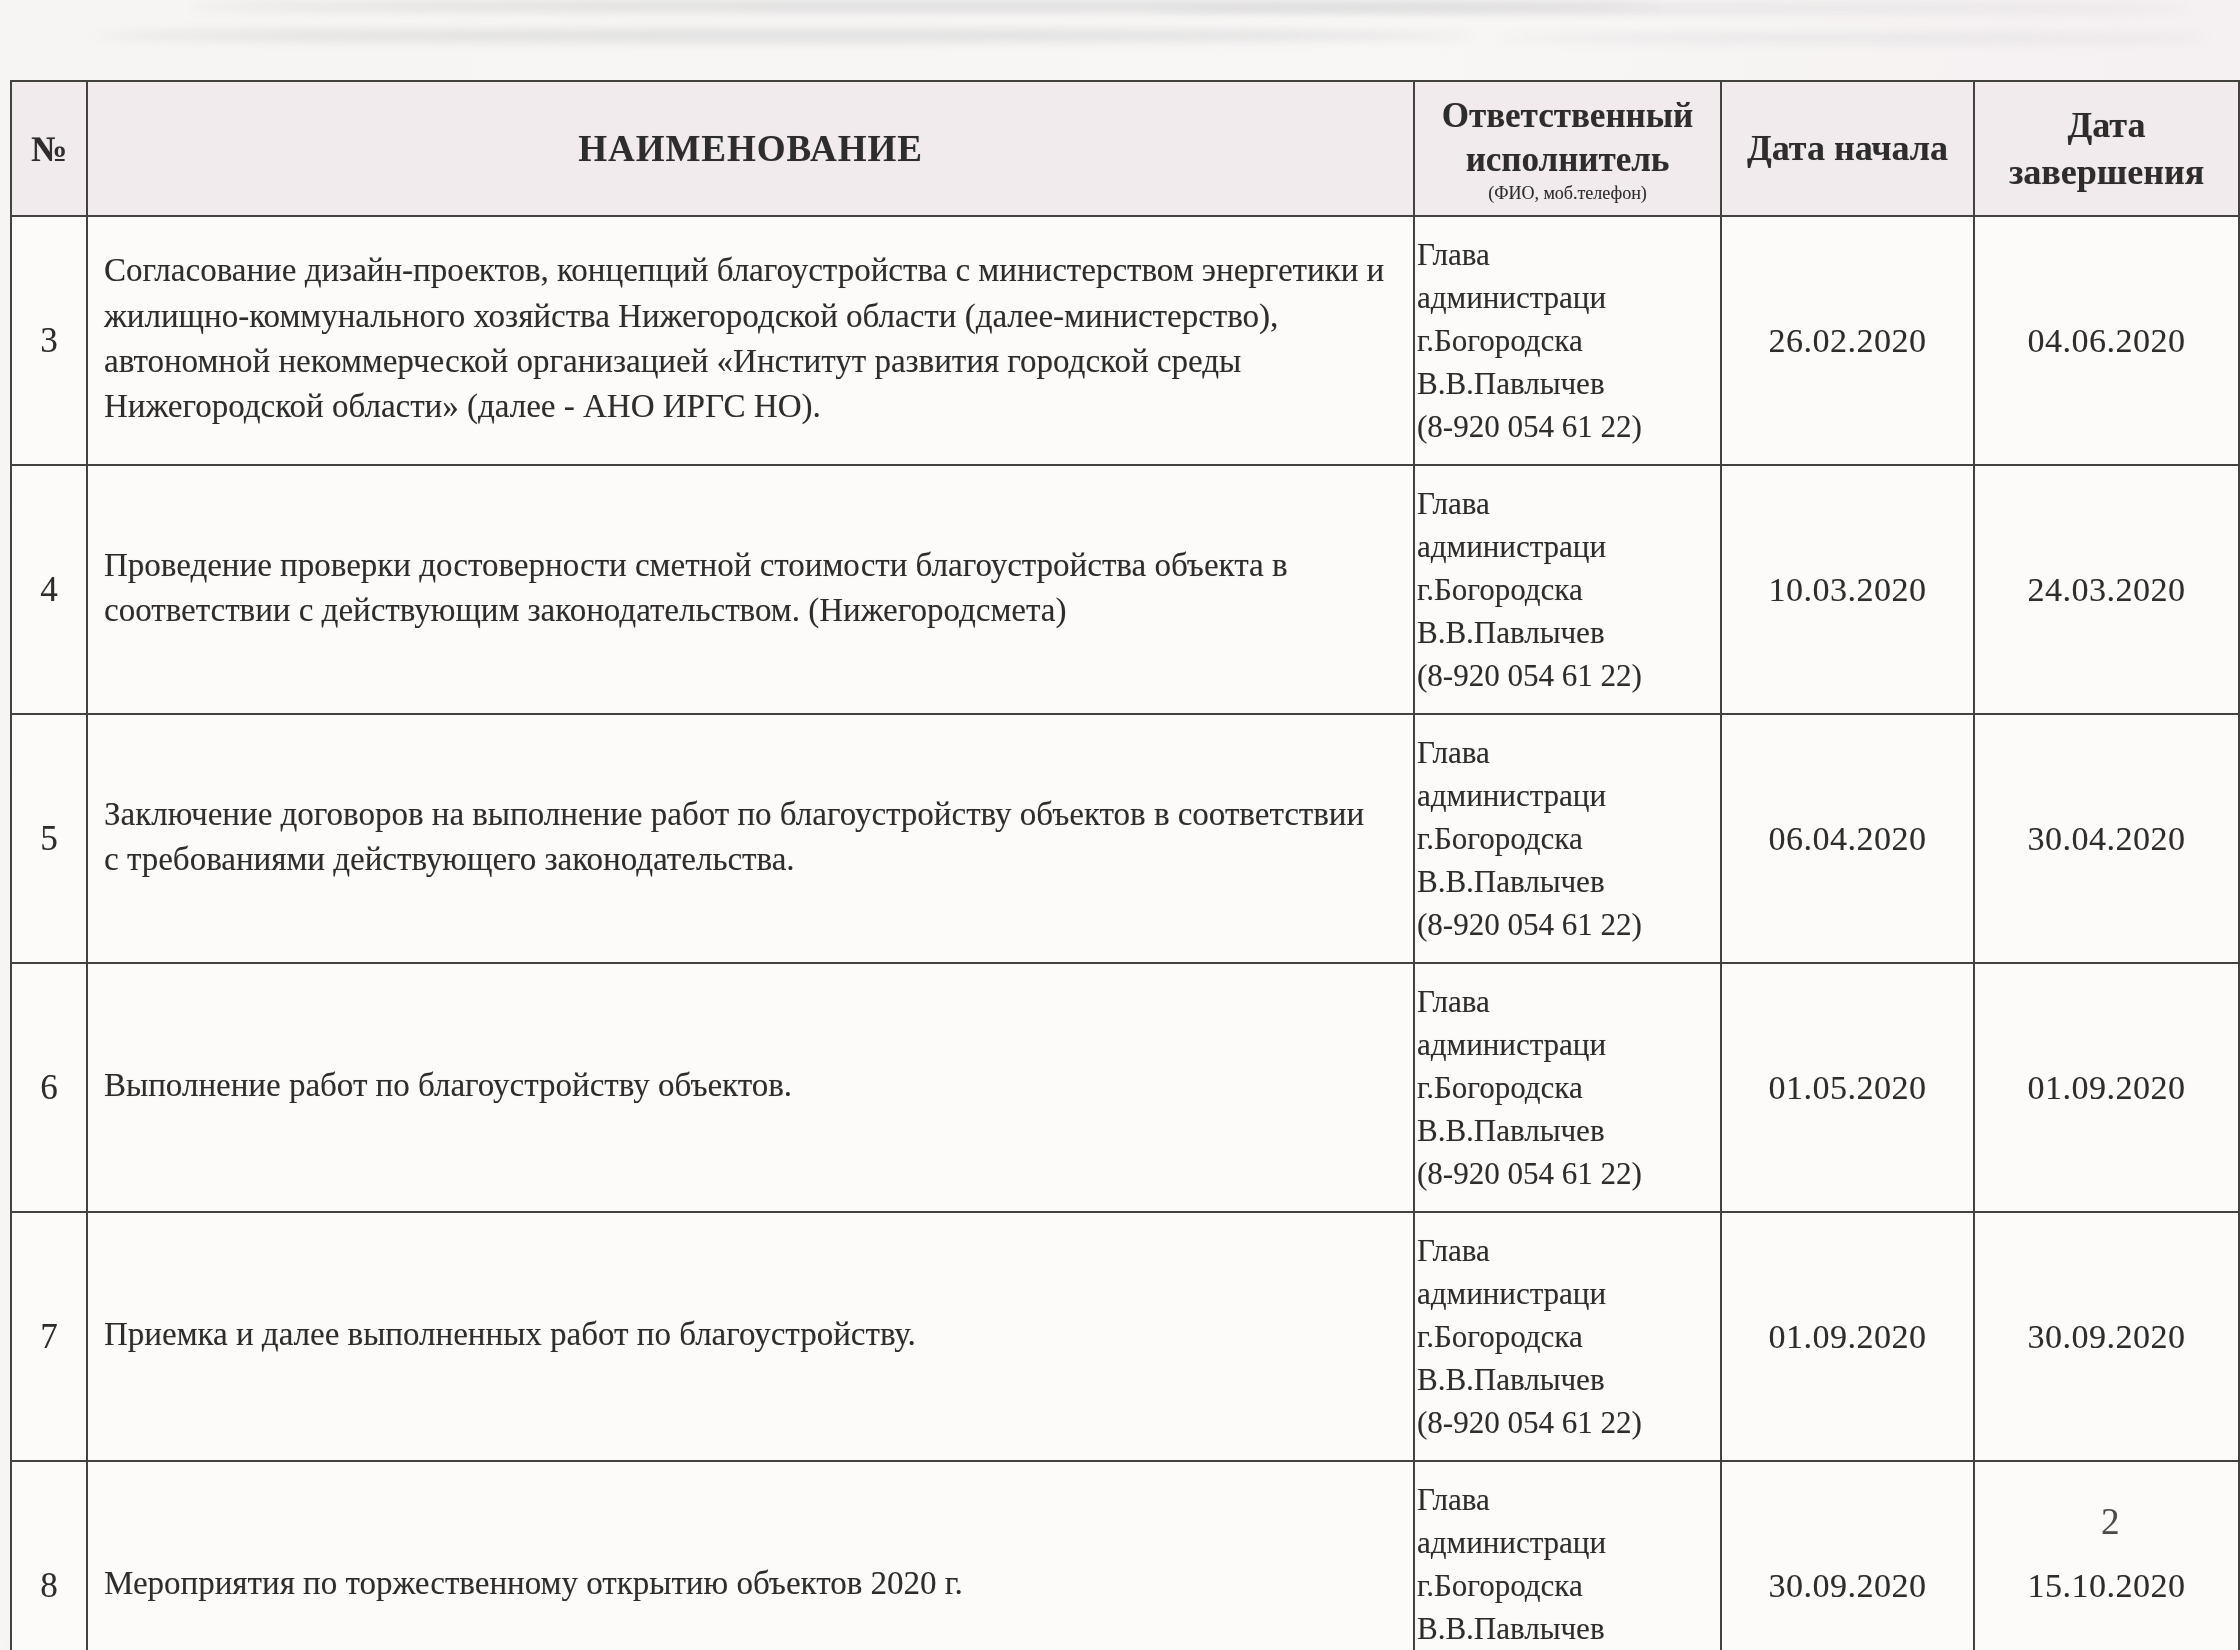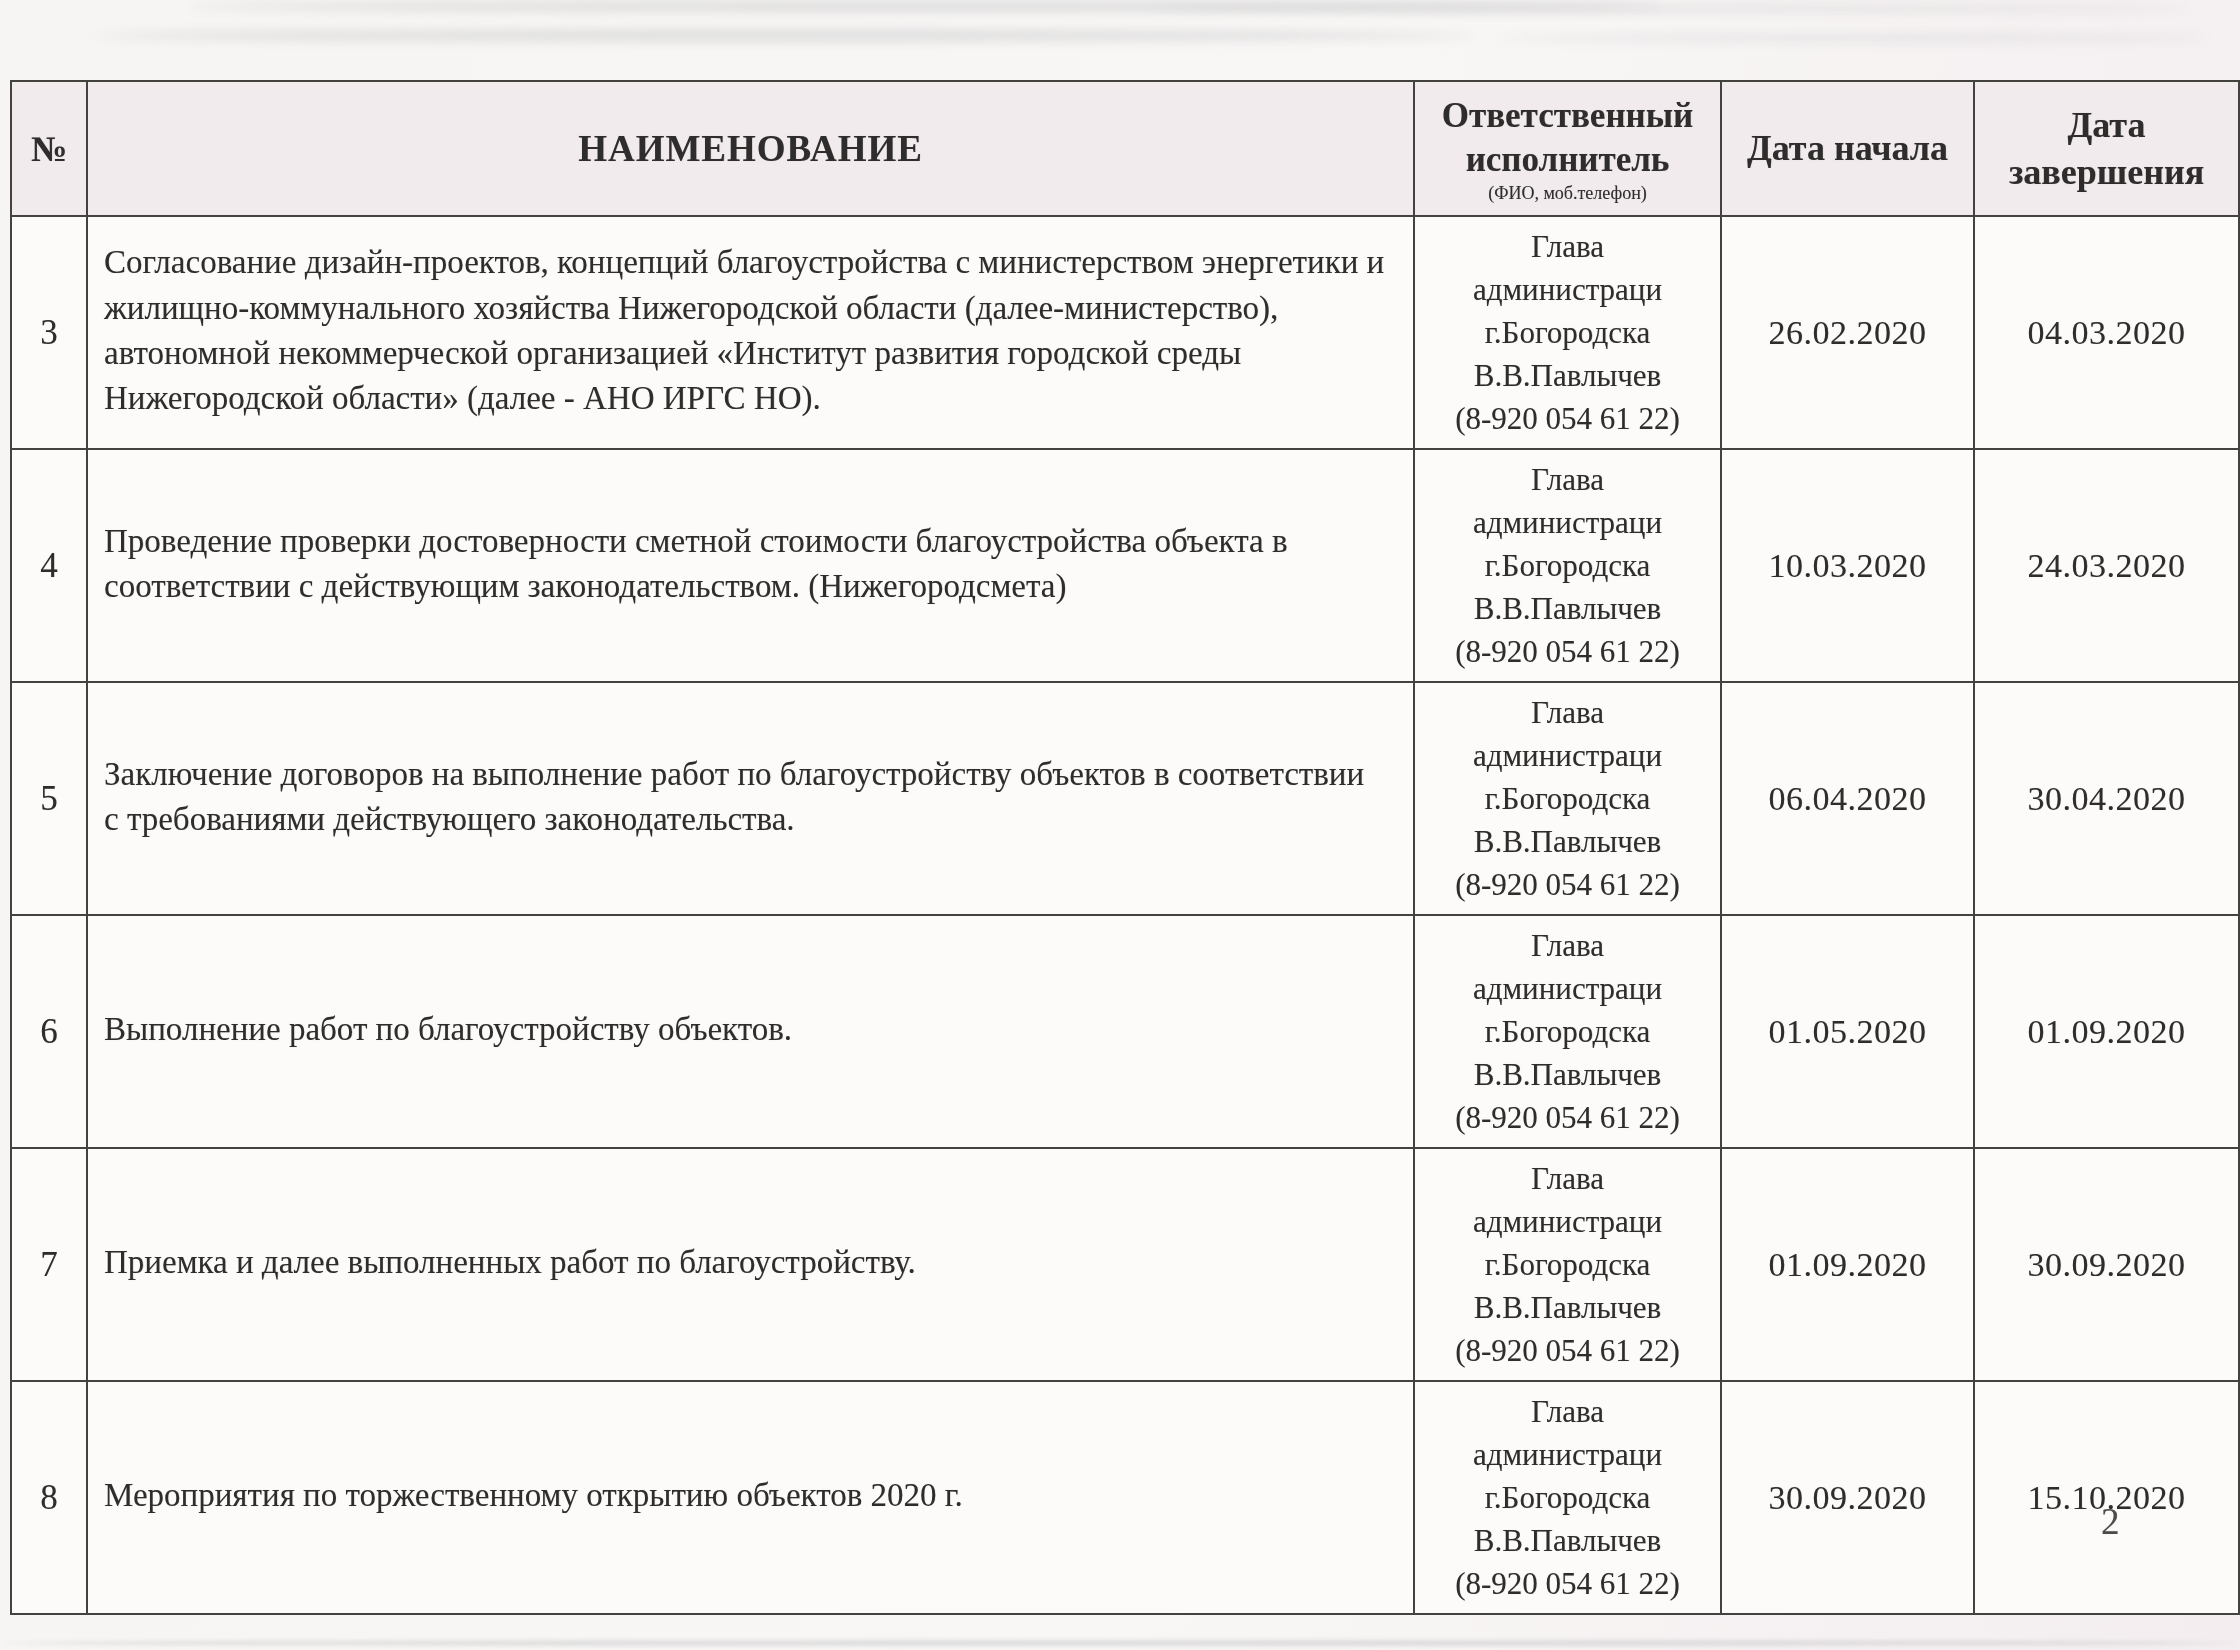--- a/index.html
+++ b/index.html
@@ -90,24 +90,23 @@
     font-size: 33px;
     line-height: 1.37;
     text-align: left;
     vertical-align: middle;
     padding: 6px 26px 10px 16px;
     border-radius: 12px;
   }
   td.c-exec {
     font-size: 31px;
     line-height: 43px;
-    text-align: center;
     vertical-align: middle;
     white-space: pre-line;
-    padding: 8px 2px;
+    padding: 16px 2px;
   }
   td.c-date {
     font-size: 34px;
     text-align: center;
     vertical-align: middle;
     letter-spacing: 0.5px;
     margin-top: 19px;
   }
 
   .page-number {
@@ -151,21 +150,21 @@
     <tbody>
       <tr>
         <td class="c-num">3</td>
         <td class="c-name">Согласование дизайн-проектов, концепций благоустройства с министерством энергетики и жилищно-коммунального хозяйства Нижегородской области (далее-министерство), автономной некоммерческой организацией «Институт развития городской среды Нижегородской области» (далее -  АНО ИРГС НО).</td>
         <td class="c-exec">Глава
 администраци
 г.Богородска
 В.В.Павлычев
 (8-920 054 61 22)</td>
         <td class="c-date">26.02.2020</td>
-        <td class="c-date">04.03.2020</td>
+        <td class="c-date">04.06.2020</td>
       </tr>
       <tr>
         <td class="c-num">4</td>
         <td class="c-name">Проведение проверки достоверности сметной стоимости благоустройства объекта в соответствии с действующим законодательством. (Нижегородсмета)</td>
         <td class="c-exec">Глава
 администраци
 г.Богородска
 В.В.Павлычев
 (8-920 054 61 22)</td>
         <td class="c-date">10.03.2020</td>

